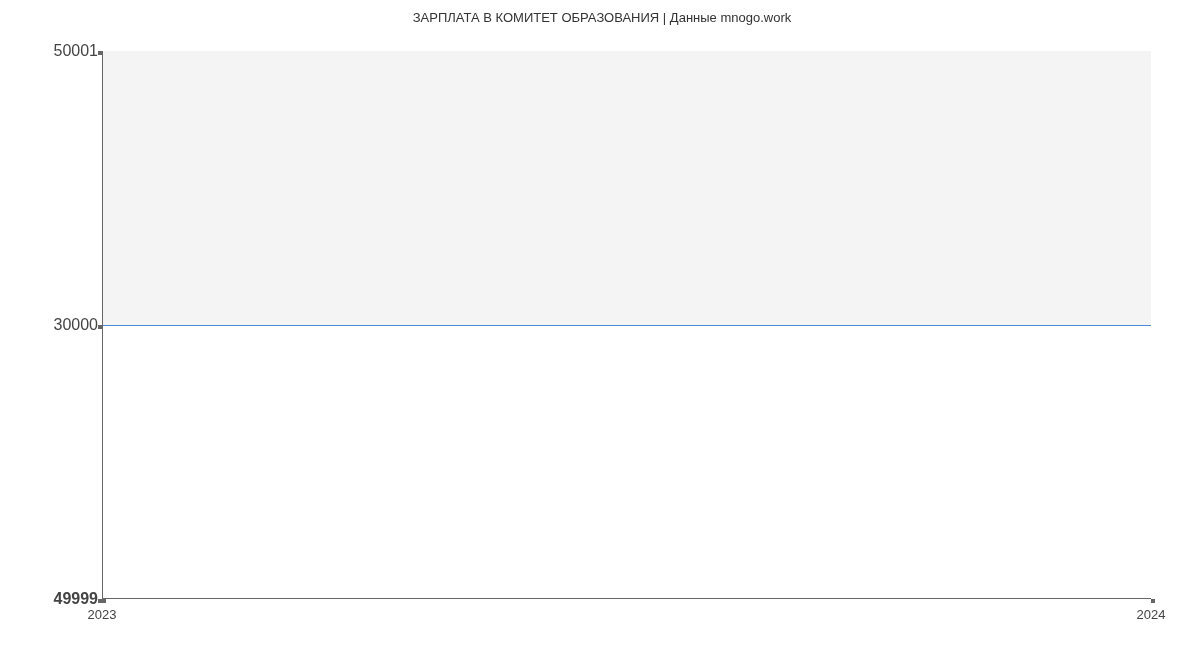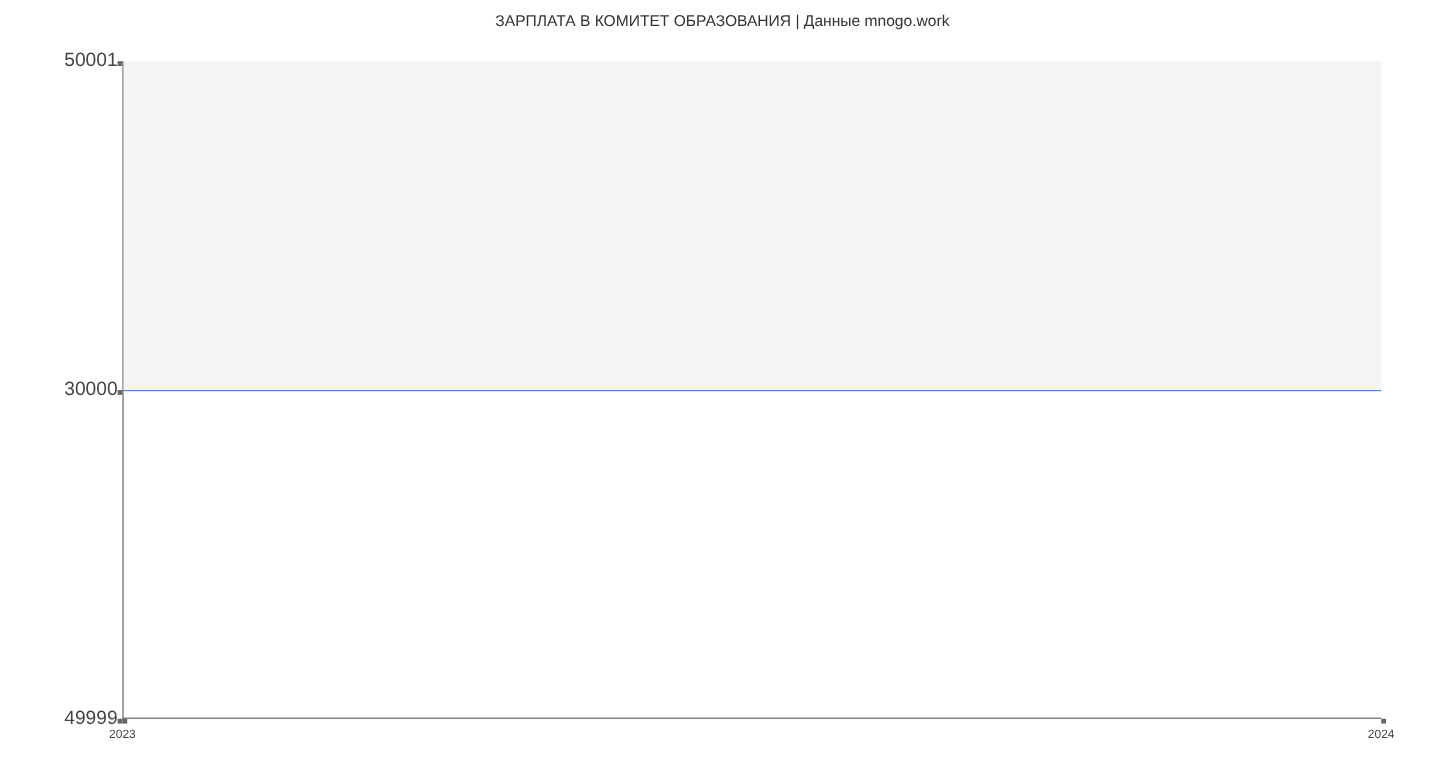--- a/index.html
+++ b/index.html
@@ -53,35 +53,35 @@
       position: absolute;
       right: 1102px;
       font-size: 16px;
       color: #444;
       text-align: right;
       transform: translateY(-50%);
       white-space: nowrap;
     }
     .ytick-top { top: 49px; }
     .ytick-mid { top: 323px; }
-    .ytick-bot { top: 597px; }
+    .ytick-bot { top: 597px; font-weight: bold; }
     .ytick-line {
       position: absolute;
       left: 96px;
       width: 4px;
       height: 1px;
       background: #666;
     }
     .ytl-top { top: 49px; }
     .ytl-mid { top: 323px; }
     .ytl-bot { top: 597px; }
     .xtick {
       position: absolute;
       top: 603px;
-      font-size: 10px;
+      font-size: 13px;
       color: #444;
       transform: translateX(-50%);
     }
     .xtick-left { left: 100px; }
     .xtick-right { left: 1149px; }
     .xtick-line {
       position: absolute;
       top: 597px;
       width: 1px;
       height: 4px;

